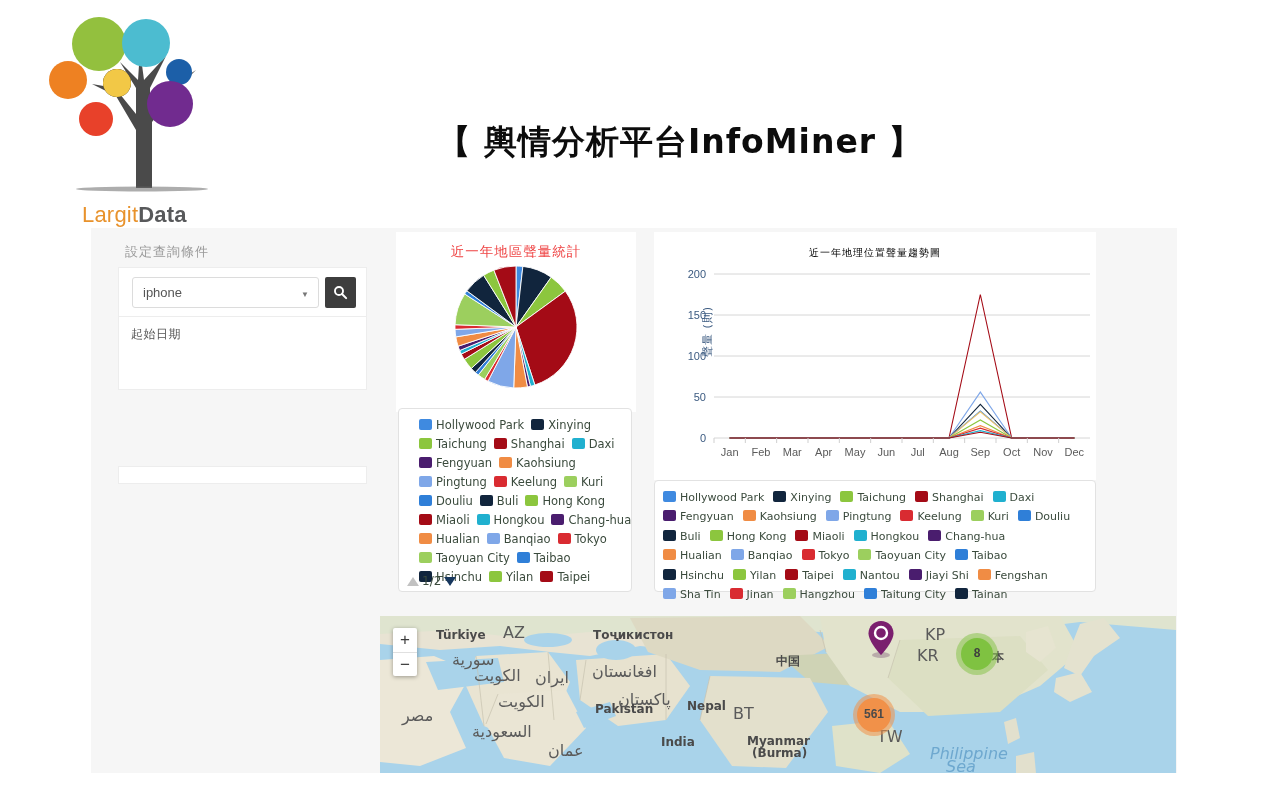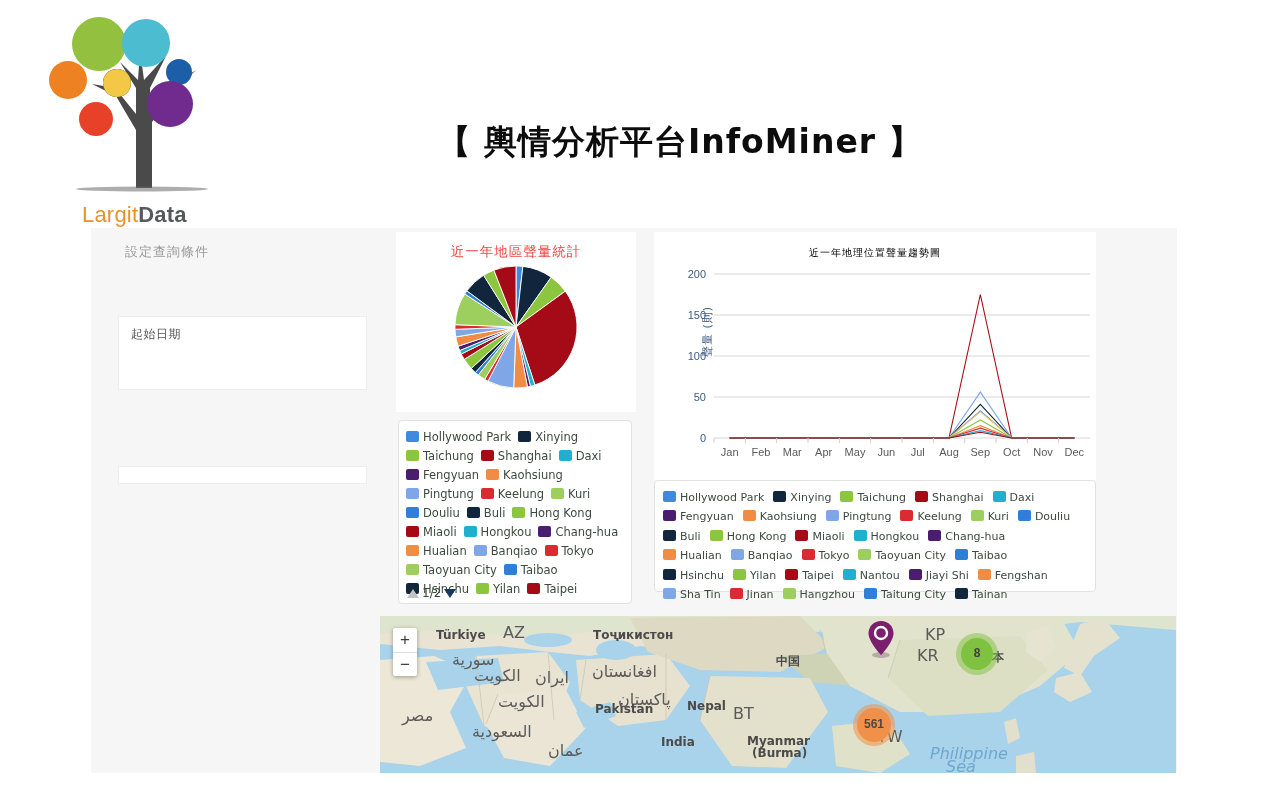--- a/index.html
+++ b/index.html
@@ -63,21 +63,21 @@
   .pie-title{
     text-align:center;padding-top:11px;font-size:13.5px;color:#ef4444;
     font-family:"DejaVu Sans","Liberation Sans",sans-serif;letter-spacing:1px;
   }
   .pie-holder{position:relative;width:240px;height:150px;}
   .pie-svg{position:absolute;left:58px;top:4px;}
   .legend-box{
     position:absolute;border:1px solid #e2e2e2;border-radius:4px;background:#fff;
     box-sizing:border-box;
   }
-  .legend-pie{left:307px;top:192px;width:234px;height:184px;padding:6px 7px;}
+  .legend-pie{left:307px;top:180px;width:234px;height:184px;padding:6px 20px;}
   .legend-line{left:563px;top:252px;width:442px;height:112px;padding:6px 8px;}
   .lg-row{display:block;line-height:17px;white-space:nowrap;}
   .legend-line .lg-row{line-height:17.4px;}
   .lg-item{display:inline-block;margin-right:7px;vertical-align:top;}
   .legend-line .lg-item{margin-right:9px;}
   .sw{
     display:inline-block;width:13px;height:11px;border-radius:2px;
     vertical-align:-1px;margin-right:4px;
   }
   .lg-txt{
@@ -148,20 +148,32 @@
   </div>
 </div>
 
 <div class="page-title">【 輿情分析平台InfoMiner 】</div>
 
 <div class="dash">
 
   <div class="query-panel">
     <div class="q-head">設定查詢條件</div>
 
+    <div class="q-card c1">
+      <div class="select-box">
+        <span class="val">iphone</span>
+        <span class="caret">▼</span>
+      </div>
+      <button class="search-btn">
+        <svg width="15" height="15" viewBox="0 0 16 16">
+          <circle cx="6.4" cy="6.4" r="4.3" fill="none" stroke="#ffffff" stroke-width="2"></circle>
+          <line x1="9.6" y1="9.6" x2="14" y2="14" stroke="#ffffff" stroke-width="2.2" stroke-linecap="round"></line>
+        </svg>
+      </button>
+    </div>
 
     <div class="q-card c2">
       <div class="q-label">起始日期</div>
     </div>
 
 
     <div class="q-card c4"></div>
   </div>
 
   <div class="card pie-card">
@@ -356,21 +368,21 @@
     <div class="mlabel big" style="left:372px;top:130px;">(Burma)</div>
     <div class="mlabel big" style="left:396px;top:37px;">中国</div>
     <div class="mlabel" style="left:545px;top:9px;">KP</div>
     <div class="mlabel" style="left:537px;top:30px;">KR</div>
     <div class="mlabel big" style="left:600px;top:33px;">日本</div>
     <div class="mlabel" style="left:497px;top:111px;">TW</div>
     <div class="mlabel sea" style="left:550px;top:128px;">Philippine</div>
     <div class="mlabel sea" style="left:566px;top:141px;">Sea</div>
 
     
-    <div class="cluster" style="left:473px;top:88px;width:42px;height:42px;background:rgba(241,145,73,.55);">
+    <div class="cluster" style="left:473px;top:78px;width:42px;height:42px;background:rgba(241,145,73,.55);">
       <div class="inner" style="left:4px;top:4px;width:34px;height:34px;background:#f19149;"></div>
       <div style="position:absolute;left:0;top:13px;width:42px;text-align:center;font-weight:bold;color:#4a4a4a;">561</div>
     </div>
     <div class="cluster" style="left:576px;top:17px;width:42px;height:42px;background:rgba(127,194,65,.5);">
       <div class="inner" style="left:5px;top:5px;width:32px;height:32px;background:#7fc241;"></div>
       <div style="position:absolute;left:0;top:13px;width:42px;text-align:center;font-weight:bold;color:#3f3f3f;">8</div>
     </div>
     <div class="pin" style="left:487px;top:4px;">
       <svg width="28" height="38" viewBox="0 0 28 38">
         <ellipse cx="14" cy="35" rx="9" ry="3" fill="#5a2b5a" opacity=".3"></ellipse>

